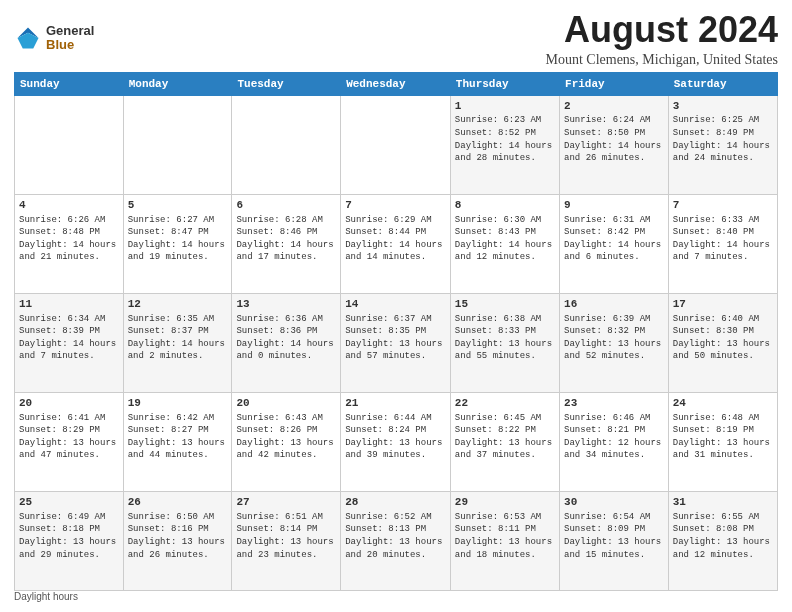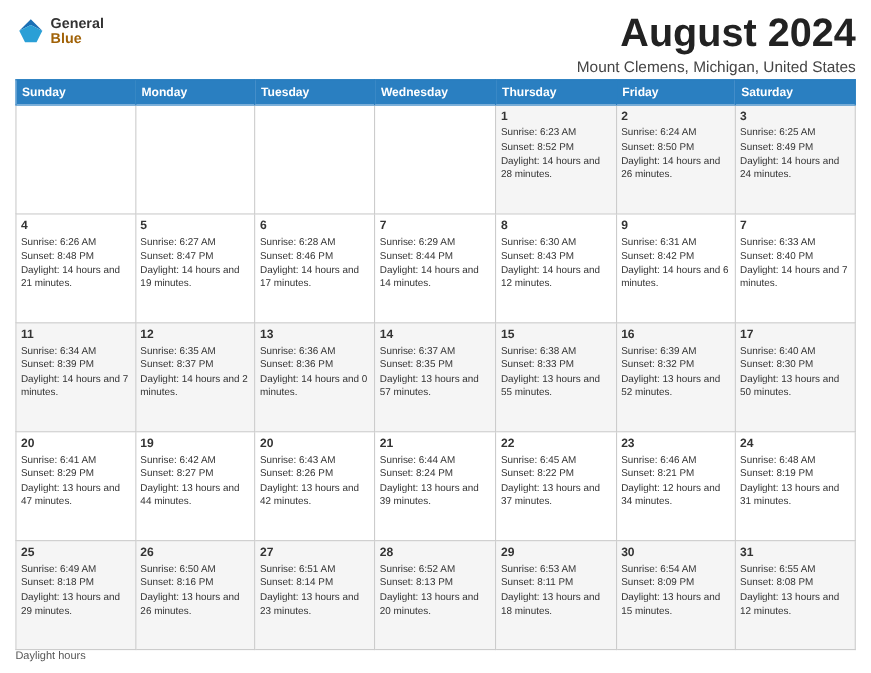--- a/index.html
+++ b/index.html
@@ -20,21 +20,21 @@
     .top-section {
       display: flex;
       justify-content: space-between;
       align-items: flex-start;
       margin-bottom: 4px;
     }
     .logo {
       display: flex;
       align-items: center;
       gap: 4px;
-      margin-top: 4px;
+      margin-top: 14px;
     }
     .logo-text {
       display: flex;
       flex-direction: column;
       font-size: 13px;
       font-weight: bold;
       line-height: 1.1;
     }
     .logo-general { color: #333; }
     .logo-blue { color: #a16207; }
@@ -48,26 +48,28 @@
     .main-title {
       font-size: 36px;
       font-weight: bold;
       color: #222;
       line-height: 1.1;
     }
     .subtitle {
       font-size: 14px;
       color: #444;
       margin-top: 2px;
+      font-family: Liberation Serif, serif;
     }
     .calendar-table {
       width: 100%;
       border-collapse: collapse;
       flex: 1;
       font-size: 9.5px;
+      font-family: Liberation Mono, monospace;
     }
     .calendar-table th {
       background: #2a7fc1;
       color: #fff;
       text-align: left;
       padding: 5px 5px;
       font-size: 11px;
       font-weight: bold;
       border: 1px solid #2a7fc1;
     }

